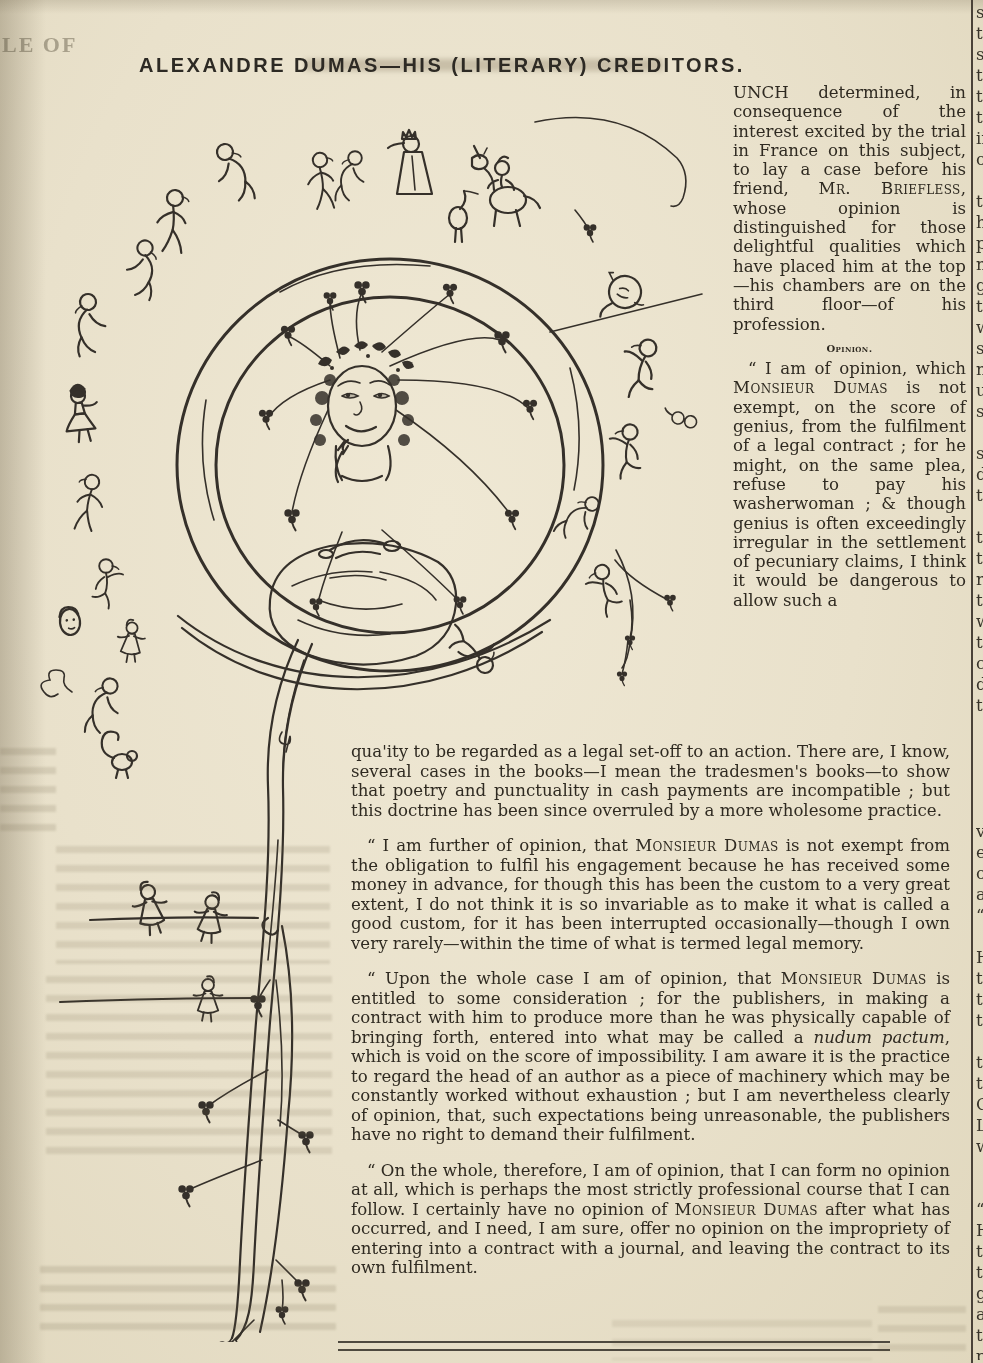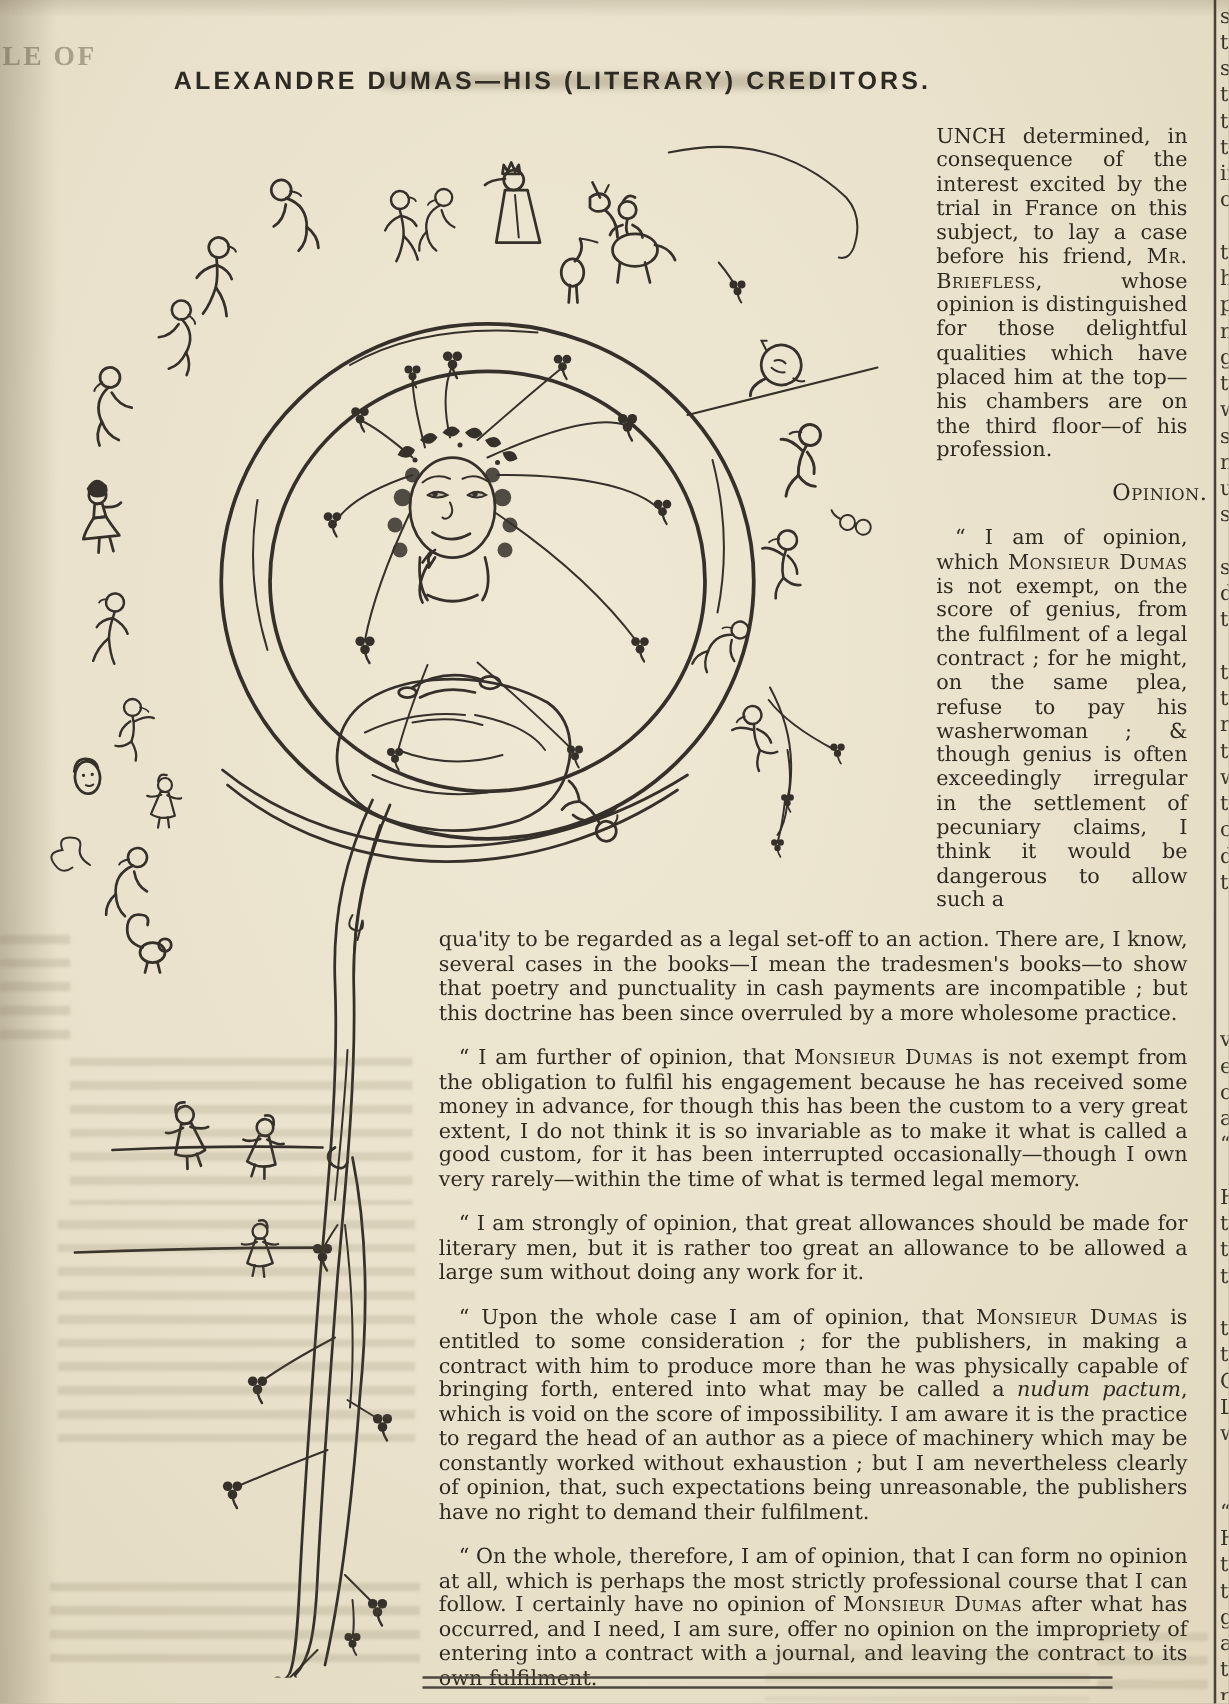--- a/index.html
+++ b/index.html
@@ -12,23 +12,23 @@
     background:linear-gradient(180deg, rgba(96,84,60,.18), rgba(96,84,60,0));}
   .title{position:absolute;left:118px;top:50px;width:640px;margin:4px;text-align:center;
     font-family:"Liberation Sans",sans-serif;font-weight:bold;font-size:20px;
     letter-spacing:2.5px;color:#2d2a24;}
   .ghost-line{position:absolute;filter:blur(2.5px);background:rgba(118,106,80,.30);}
   .corner-ghost{position:absolute;left:2px;top:32px;margin:0;
     font-family:"Liberation Serif",serif;font-weight:bold;font-size:22px;letter-spacing:2px;
     color:rgba(82,74,56,.42);filter:blur(.6px);}
   .colblock{position:absolute;left:733px;top:83px;width:233px;font-size:16.6px;
     line-height:19.3px;text-align:justify;}
-  .colblock p{margin:16px;}
+  .colblock p{margin:0;}
   .colblock p.ind{text-indent:15px;}
-  .opinion-head{text-align:right;letter-spacing:2px;margin:5px 0 1px;font-size:18px;}
+  .opinion-head{text-align:center;letter-spacing:2px;margin:5px 0 1px;font-size:10px;font-weight:bold;}
   .sc{font-variant:small-caps;letter-spacing:.4px;}
   .i{font-style:italic;}
   .wideblock{position:absolute;left:335px;top:726px;width:631px;font-size:16.6px;
     line-height:19.5px;text-align:justify;}
   .wideblock p{margin:16px;}
   .wideblock p.ind{text-indent:16px;}
   .sig{margin-top:5px;padding-right:56px;text-align:right;}
   .rule2{position:absolute;left:338px;top:1341px;width:552px;height:6px;
     border-top:2px solid #4e493f;border-bottom:2px solid #4e493f;}
   .vdivider{position:absolute;left:971px;top:0;width:2px;height:1363px;background:#4a4238;}
@@ -287,21 +287,20 @@
 
   <div class="colblock">
     <p><span>UNCH determined, in consequence of the interest excited by the trial in France on this subject, to lay a case before his friend, </span><span class="sc">Mr. Briefless</span><span>, whose opinion is distinguished for those delightful qualities which have placed him at the top—his chambers are on the third floor—of his profession.</span></p>
     <div class="opinion-head sc">Opinion.</div>
     <p class="ind"><span>“ I am of opinion, which </span><span class="sc">Monsieur Dumas</span><span> is not exempt, on the score of genius, from the fulfilment of a legal contract ; for he might, on the same plea, refuse to pay his washerwoman ; &amp; though genius is often exceedingly irregular in the settlement of pecuniary claims, I think it would be dangerous to allow such a</span></p>
   </div>
 
   <div class="wideblock">
     <p><span>qua'ity to be regarded as a legal set-off to an action.  There are, I know, several cases in the books—I mean the tradesmen's books—to show that poetry and punctuality in cash payments are incompatible ; but this doctrine has been since overruled by a more wholesome practice.</span></p>
     <p class="ind"><span>“ I am further of opinion, that </span><span class="sc">Monsieur Dumas</span><span> is not exempt from the obligation to fulfil his engagement because he has received some money in advance, for though this has been the custom to a very great extent, I do not think it is so invariable as to make it what is called a good custom, for it has been interrupted occasionally—though I own very rarely—within the time of what is termed legal memory.</span></p>
-    <p class="ind"><span>“ I am strongly of opinion, that great allowances should be made for literary men, but it is rather too great an allowance to be allowed a large sum without doing any work for it.</span></p>
     <p class="ind"><span>“ Upon the whole case I am of opinion, that </span><span class="sc">Monsieur Dumas</span><span> is entitled to some consideration ; for the publishers, in making a contract with him to produce more than he was physically capable of bringing forth, entered into what may be called a </span><span class="i">nudum pactum</span><span>, which is void on the score of impossibility.  I am aware it is the practice to regard the head of an author as a piece of machinery which may be constantly worked without exhaustion ; but I am nevertheless clearly of opinion, that, such expectations being unreasonable, the publishers have no right to demand their fulfilment.</span></p>
     <p class="ind"><span>“ On the whole, therefore, I am of opinion, that I can form no opinion at all, which is perhaps the most strictly professional course that I can follow.  I certainly have no opinion of </span><span class="sc">Monsieur Dumas</span><span> after what has occurred, and I need, I am sure, offer no opinion on the impropriety of entering into a contract with a journal, and leaving the contract to its own fulfilment.</span></p>
   </div>
 
   <div class="rule2"></div>
   <div class="vdivider"></div>
   <div class="edgecol">st
 th
 se
 te

